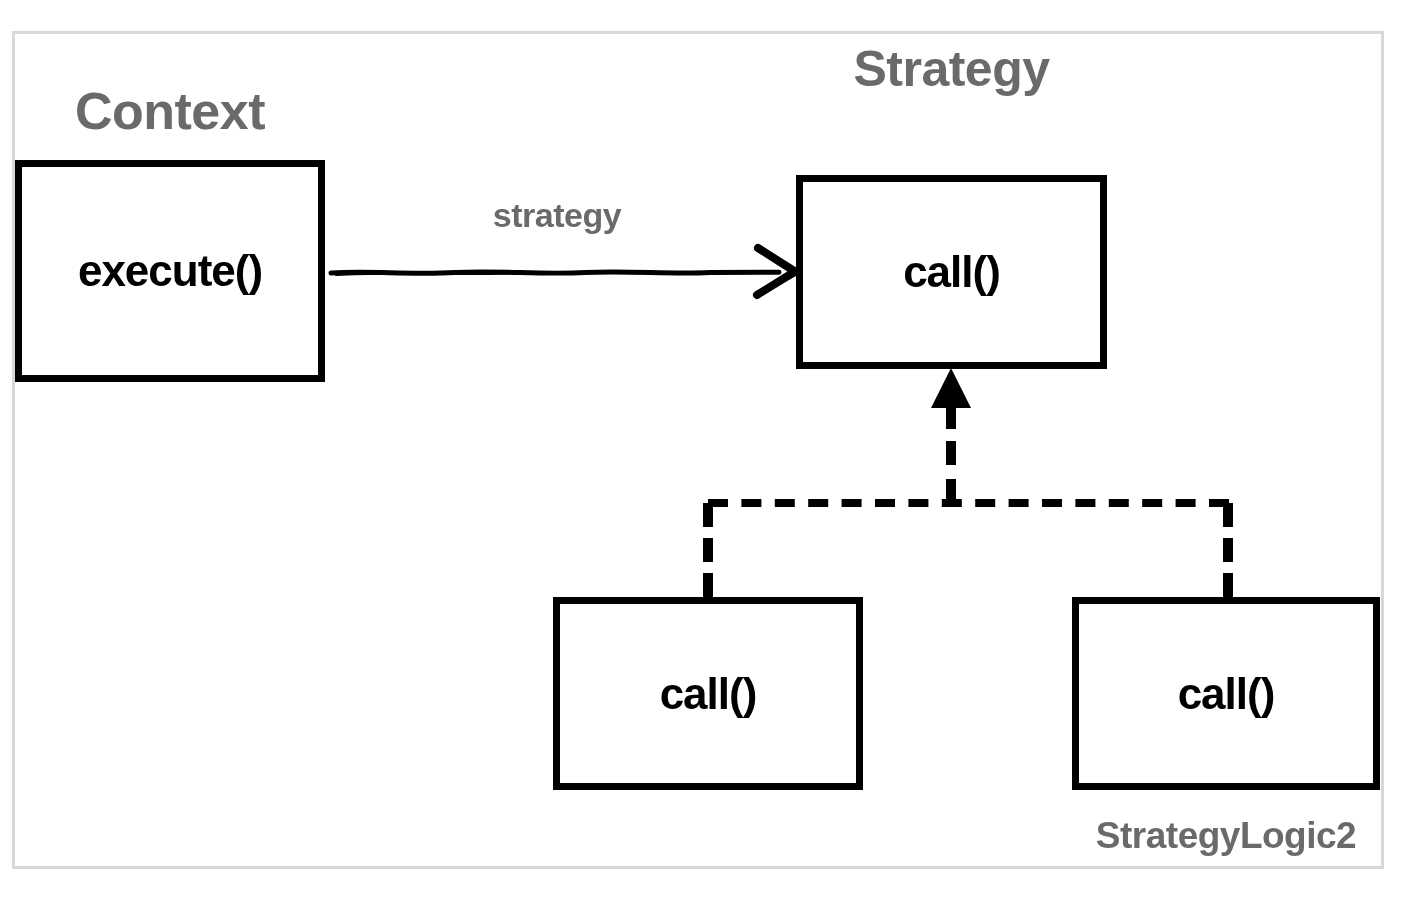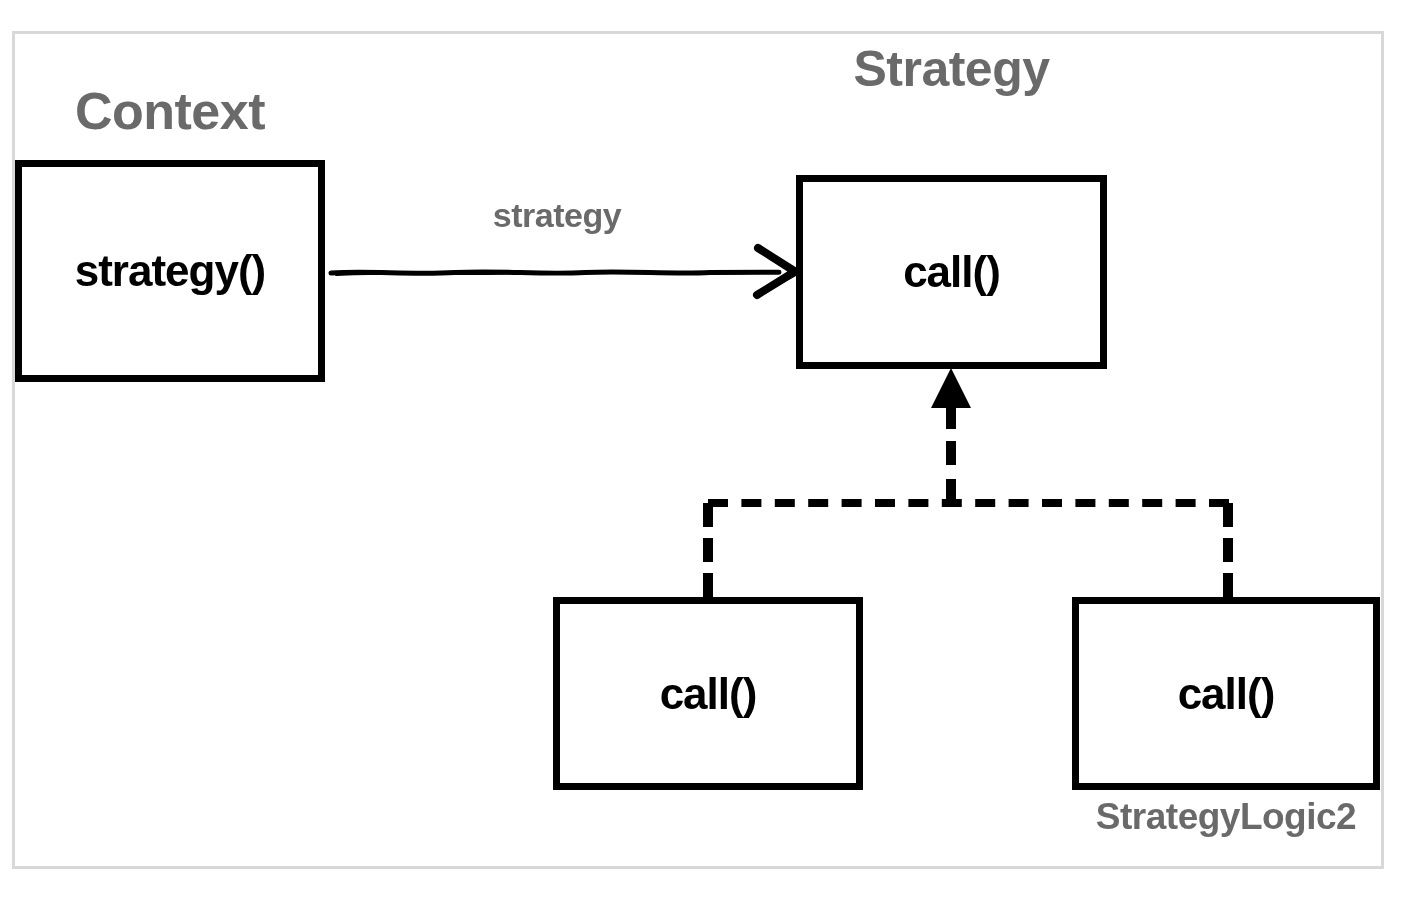--- a/index.html
+++ b/index.html
@@ -77,21 +77,21 @@
     font-size: 34px;
   }
   .impl1-label {
     left: 553px;
     top: 818px;
     width: 310px;
     font-size: 37px;
   }
   .impl2-label {
     left: 1072px;
-    top: 798px;
+    top: 817px;
     width: 308px;
     font-size: 37px;
   }
   #box-context  { left: 15px;   top: 160px; width: 310px; height: 222px; }
   #box-strategy { left: 796px;  top: 175px; width: 311px; height: 194px; }
   #box-impl1    { left: 553px;  top: 597px; width: 310px; height: 193px; }
   #box-impl2    { left: 1072px; top: 597px; width: 308px; height: 193px; }
   .connector-layer {
     position: absolute;
     left: 0;
@@ -110,21 +110,21 @@
 
   <div class="gray-label context-title">Context</div>
 
   <div class="gray-label strategy-title">
     <span class="iface-name">Strategy</span>
   </div>
 
   <div class="gray-label association-label">strategy</div>
 
   <div class="node-box" id="box-context">
-    <span class="method-text">strategy()</span>
+    <span class="method-text">execute()</span>
   </div>
 
   <div class="node-box" id="box-strategy">
     <span class="method-text">call()</span>
   </div>
 
   <div class="node-box" id="box-impl1">
     <span class="method-text">call()</span>
   </div>
 

